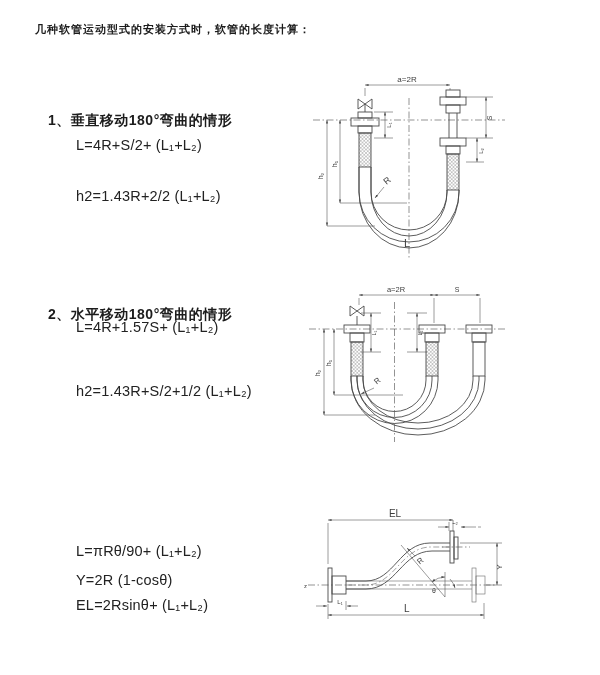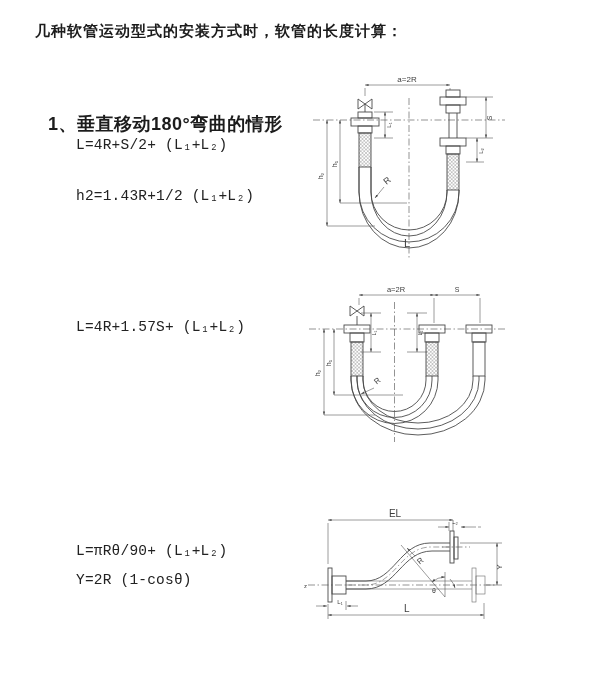--- a/index.html
+++ b/index.html
@@ -3,41 +3,44 @@
 <meta charset="utf-8">
 <style>
   html,body{margin:0;padding:0;}
   body{
     width:600px;height:675px;background:#ffffff;
     font-family:"Liberation Sans","DejaVu Sans",sans-serif;
     color:#1c1c1c;position:relative;overflow:hidden;
   }
   .page{position:absolute;left:0;top:0;width:600px;height:675px;background:#fff;}
   .tline{position:absolute;white-space:nowrap;}
-  .title{font-size:15px;font-weight:700;letter-spacing:1px;}
-  .heading{font-size:18px;font-weight:700;letter-spacing:0.5px;}
-  .formula{font-size:14.5px;letter-spacing:0.2px;color:#222;font-family:Liberation Mono, monospace;}
+  .title{font-size:11px;font-weight:700;letter-spacing:1px;}
+  .heading{font-size:14px;font-weight:700;letter-spacing:0.5px;}
+  .formula{font-size:14.5px;letter-spacing:0.2px;color:#222;}
   svg.diag{position:absolute;}
   svg.diag text{fill:#3d3d3d;font-family:"Liberation Sans","DejaVu Sans",sans-serif;}
 </style>
 </head>
 <body>
 
 <div class="page">
 
   <div class="tline title" style="left:35px;top:22px">几种软管运动型式的安装方式时，软管的长度计算：</div>
 
   <div class="tline heading" style="left:48px;top:112px">1、垂直移动180°弯曲的情形</div>
   <div class="tline formula" style="left:76px;top:137px">L=4R+S/2+ (L₁+L₂)</div>
-  <div class="tline formula" style="left:76px;top:188px">h2=1.43R+1/2 (L₁+L₂)</div>
-
+  <div class="tline formula" style="left:76px;top:188px">h2=1.43R+2/2 (L₁+L₂)</div>
+
+  <div class="tline heading" style="left:48px;top:306px">2、水平移动180°弯曲的情形</div>
   <div class="tline formula" style="left:76px;top:319px">L=4R+1.57S+ (L₁+L₂)</div>
+  <div class="tline formula" style="left:76px;top:383px">h2=1.43R+S/2+1/2 (L₁+L₂)</div>
 
   <div class="tline formula" style="left:76px;top:543px">L=πRθ/90+ (L₁+L₂)</div>
   <div class="tline formula" style="left:76px;top:572px">Y=2R (1-cosθ)</div>
+  <div class="tline formula" style="left:76px;top:597px">EL=2Rsinθ+ (L₁+L₂)</div>
 
   <svg class="diag" style="left:303px;top:62px" width="295" height="205" viewBox="0 0 295 205">
     <defs>
       <marker id="a1" markerWidth="8" markerHeight="6" refX="6.5" refY="2" orient="auto-start-reverse">
         <path d="M0,0L6.5,2L0,4z" fill="#4a4a4a"></path>
       </marker>
       <pattern id="hb1" width="3.5" height="3.5" patternUnits="userSpaceOnUse">
         <path d="M0,0L3.5,3.5M3.5,0L0,3.5" stroke="#8a8a8a" stroke-width="0.45"></path>
       </pattern>
     </defs>

